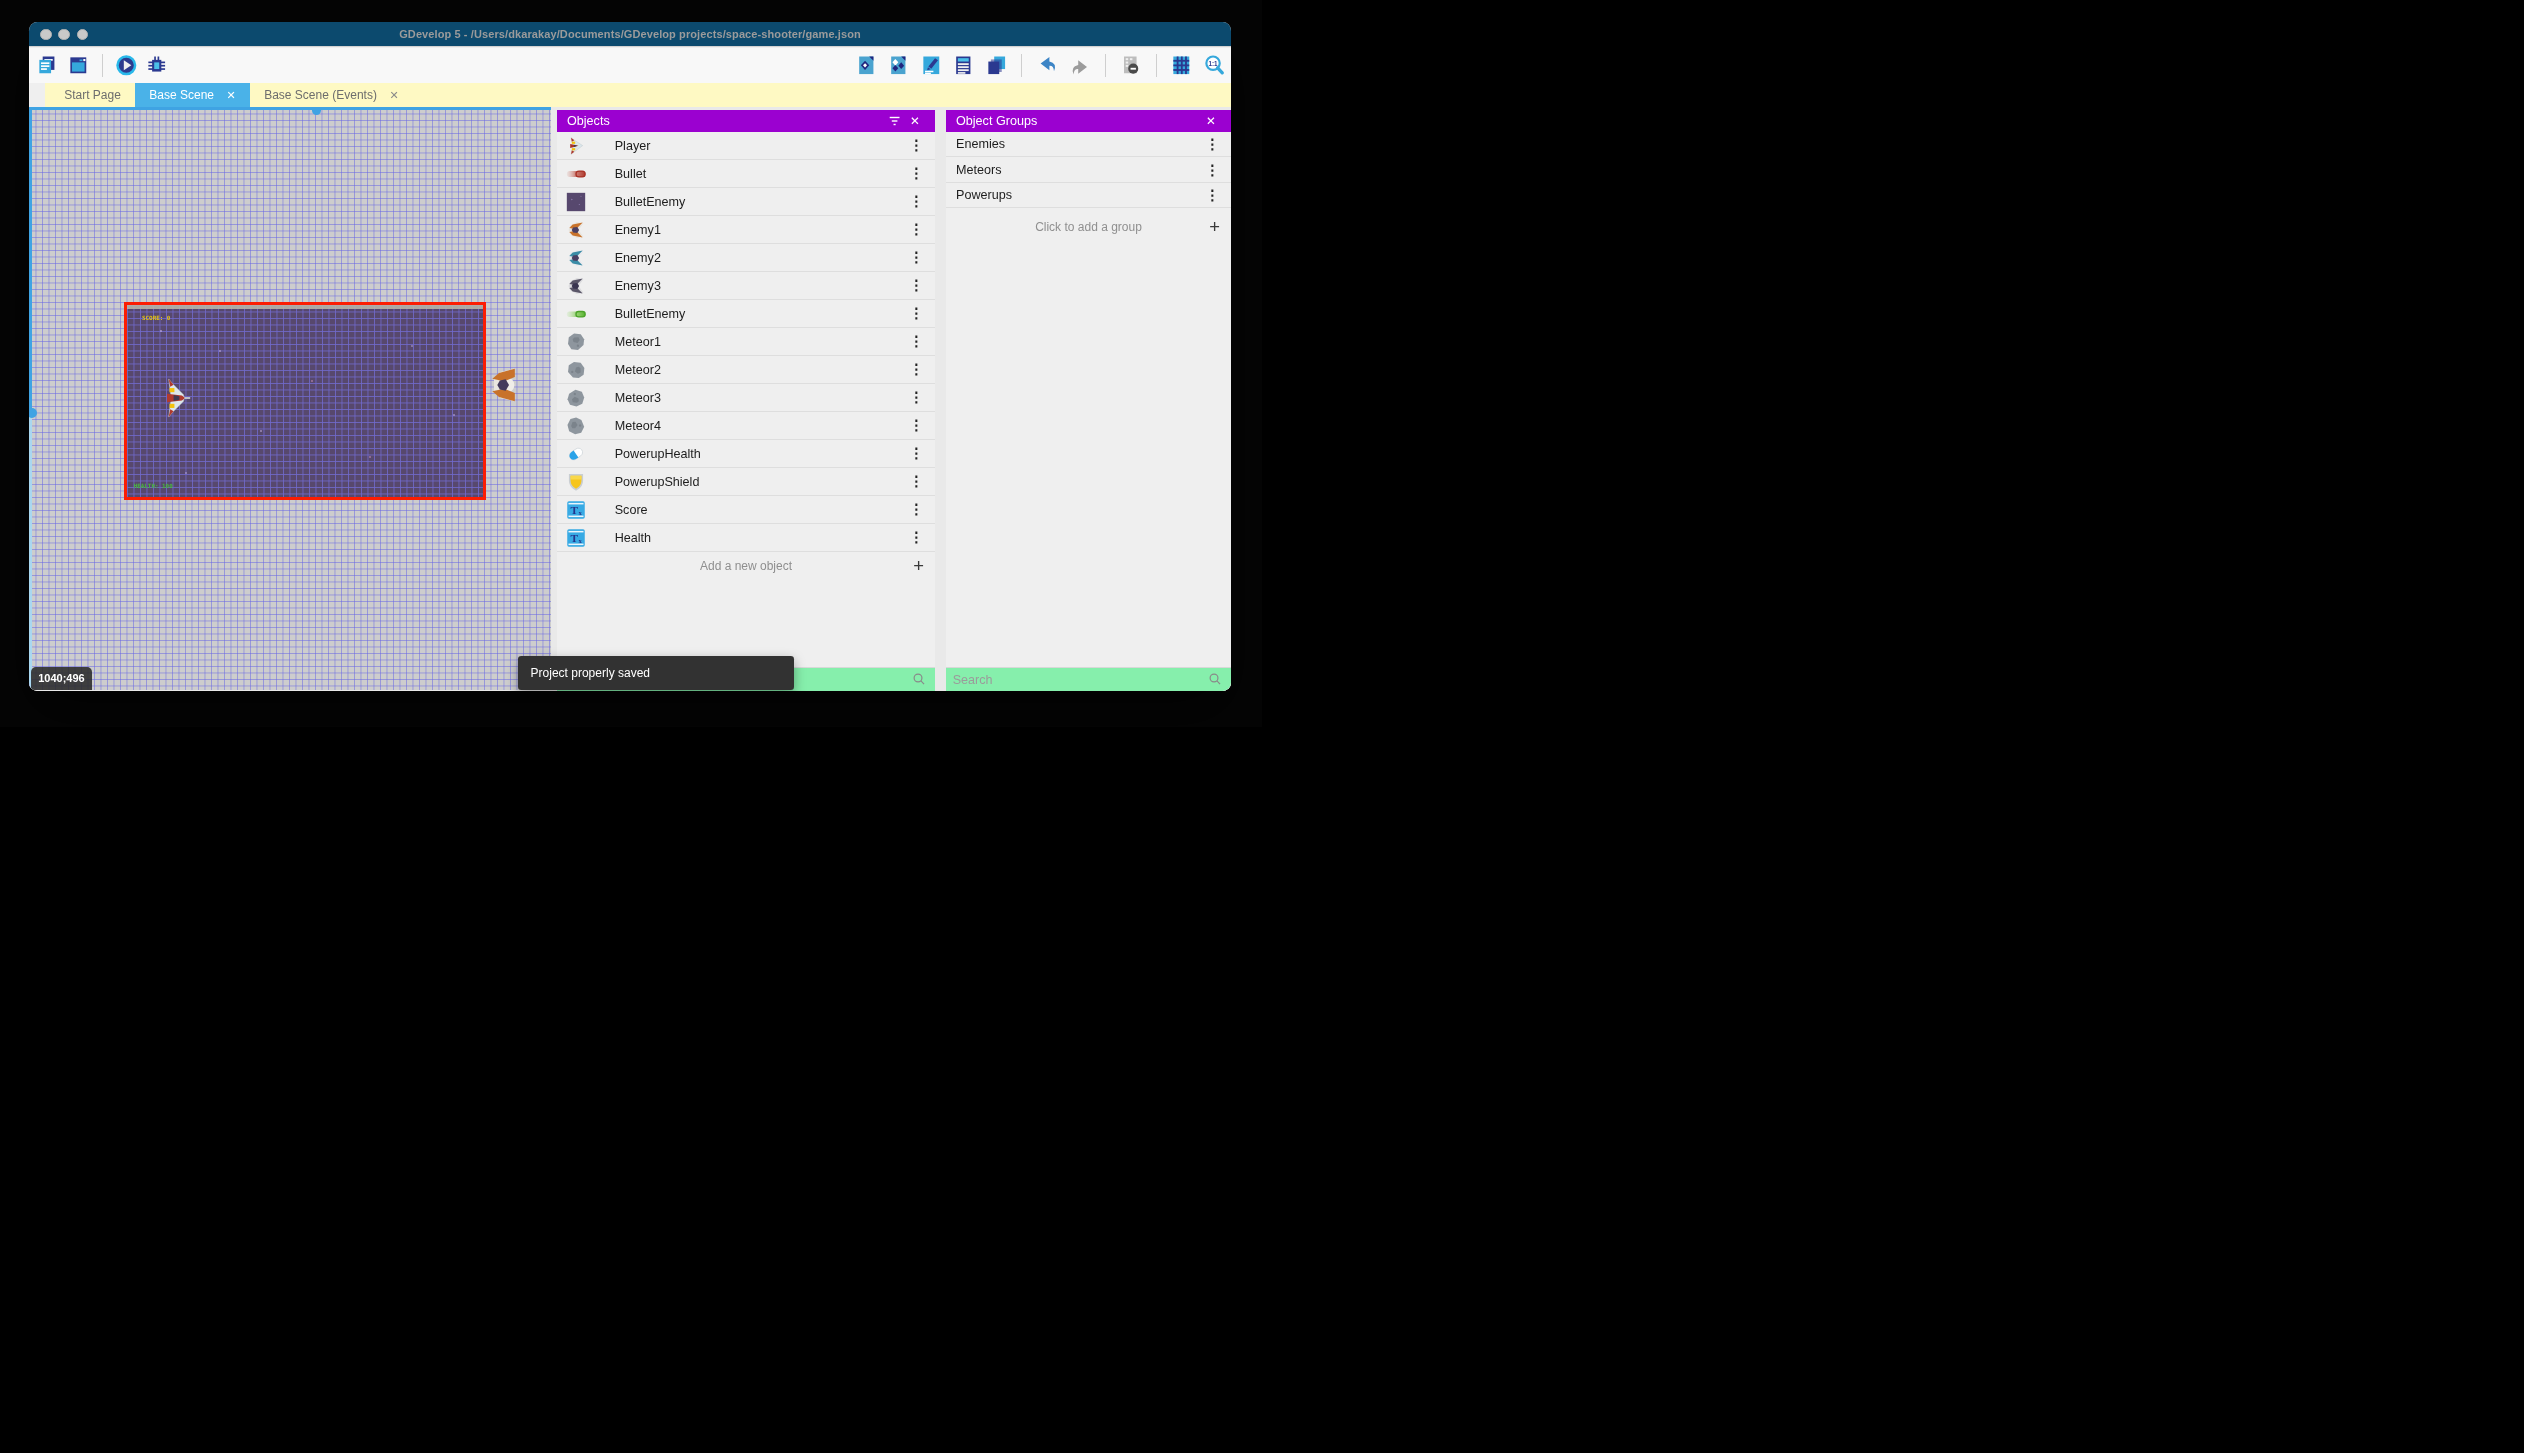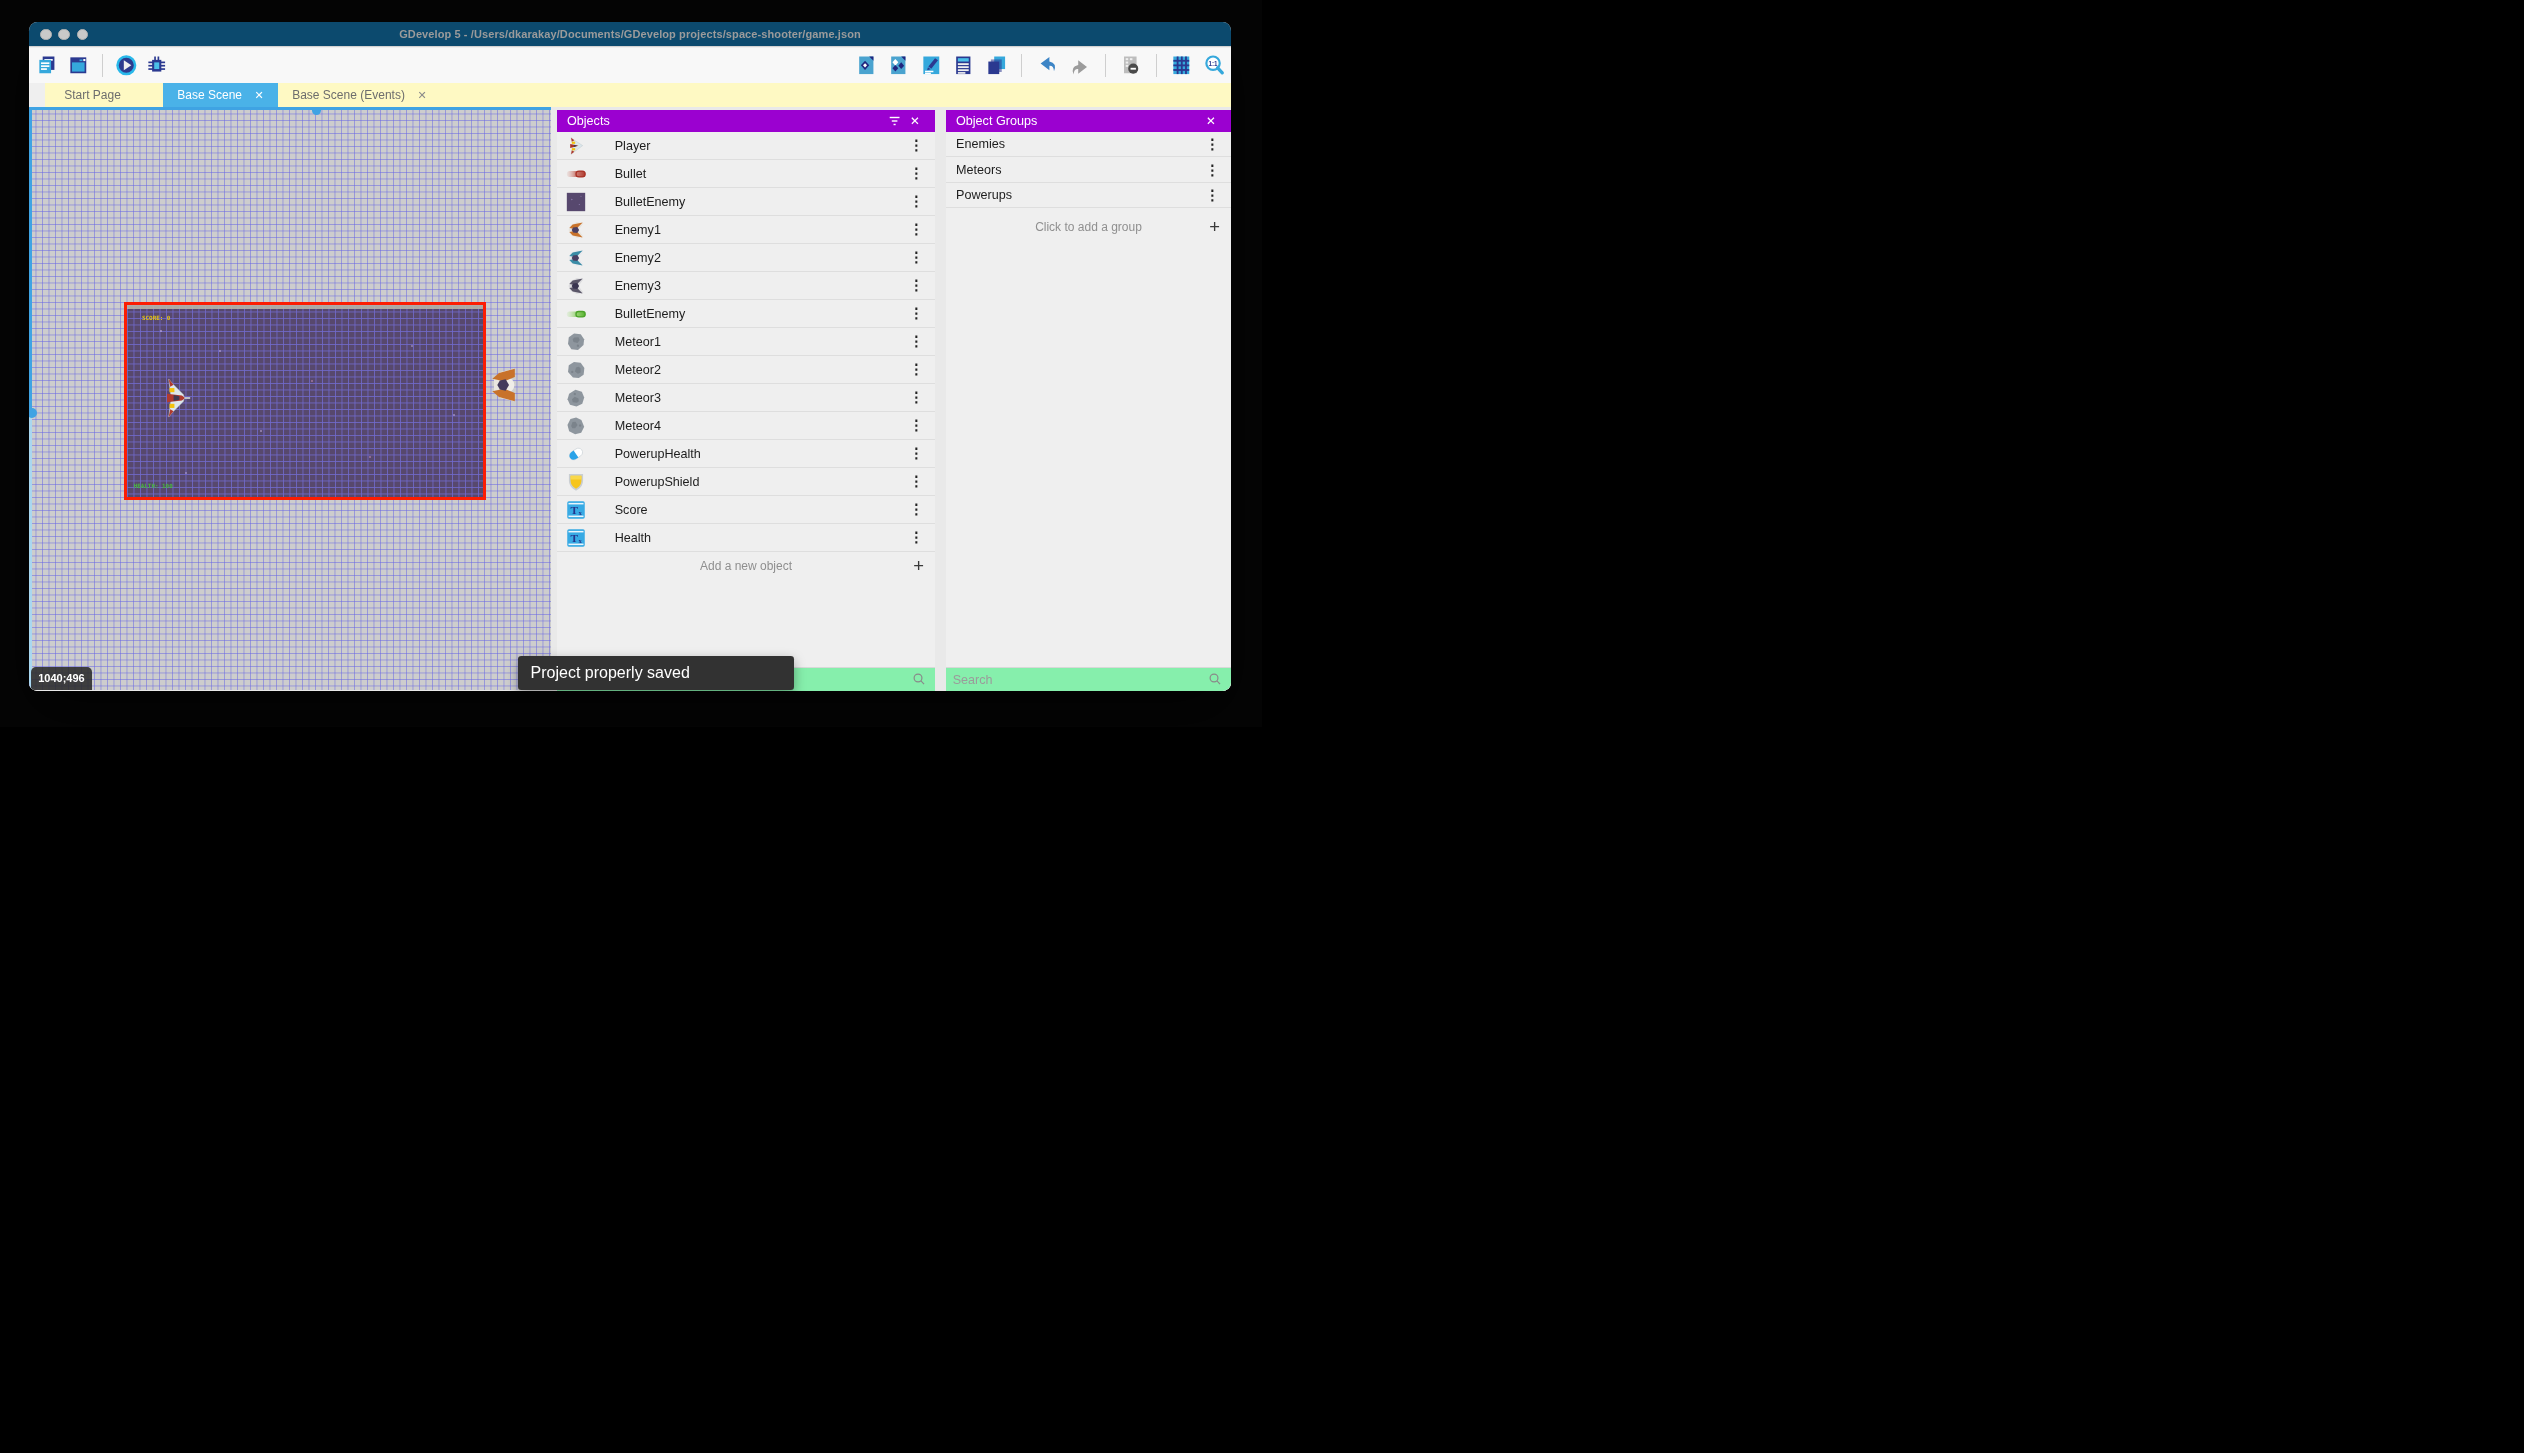--- a/index.html
+++ b/index.html
@@ -22,21 +22,21 @@
   .tgroup.left { padding-left:6.7px; }
   .tgroup.right { margin-left:auto; padding-right:5px; gap:9.2px; }
   .tbtn { width:23.4px; height:23.4px; display:flex; align-items:center; justify-content:center; }
   .tbtn svg { width:22.6px; height:22.6px; }
   .tsep { width:0.8px; height:23.4px; background:#cfcfcf; margin:0 4.2px; }
 
   
   .tabbar { position:absolute; top:61px; left:16px; right:0; height:24px; background:#fef9c3; display:flex; padding-left:5px; }
   .tab { display:flex; align-items:center; padding:0 14.2px; font-size:12px; color:#6d6d6d; cursor:default; }
   .tab .xbtn { margin-left:12.6px; font-size:11px; color:#8a8a8a; }
-  .tab.active { background:#4ab2e8; color:#fff;margin-left:28px; }
+  .tab.active { background:#4ab2e8; color:#fff; }
   .tab.active .xbtn { color:#fff; }
 
   
   .content { position:absolute; top:85px; left:0; right:0; bottom:0; background:#e9e9e9; }
 
   
   .scene { position:absolute; left:0; top:0; width:522px; height:583px; background-color:#cdcdcd;
            background-image:
              linear-gradient(rgba(104,102,228,.55) 0.8px, transparent 0.8px),
              linear-gradient(90deg, rgba(104,102,228,.55) 0.8px, transparent 0.8px);
@@ -93,21 +93,21 @@
   .add-row .plus { position:absolute; right:11px; font-size:18.4px; color:#3a3a3a; font-weight:normal; }
   .search-row { flex:none; height:24px; background:#86efac; border-top:0.8px solid #d8d8d8; display:flex;
                 align-items:center; padding:0 8.4px 0 6.7px; }
   .search-row input { flex:1; border:none; outline:none; background:transparent; font-size:12.6px; color:#444;
                       font-family:"Liberation Sans", sans-serif; }
   .search-row input::placeholder { color:#9b9b9b; }
   .search-row svg { width:14.2px; height:14.2px; flex:none; }
 
   
   .toast { position:absolute; left:489px; top:549px; width:276px; height:34px; background:#323232; border-radius:3.3px;
-           display:flex; align-items:center; padding-left:12.6px; color:#fff; font-size:16px; z-index:50;
+           display:flex; align-items:center; padding-left:12.6px; color:#fff; font-size:12px; z-index:50;
            box-shadow:0 4.2px 11.7px rgba(0,0,0,.35); }
 </style>
 </head>
 <body>
 
 <div class="desktop">
 <div class="window">
 
   <div class="titlebar">
     <div class="traffic">

